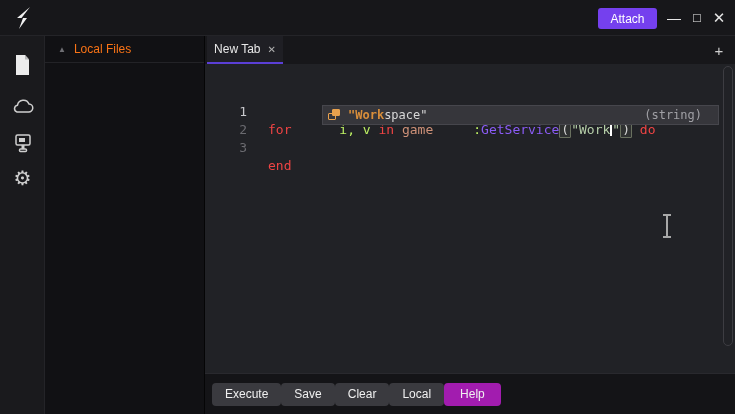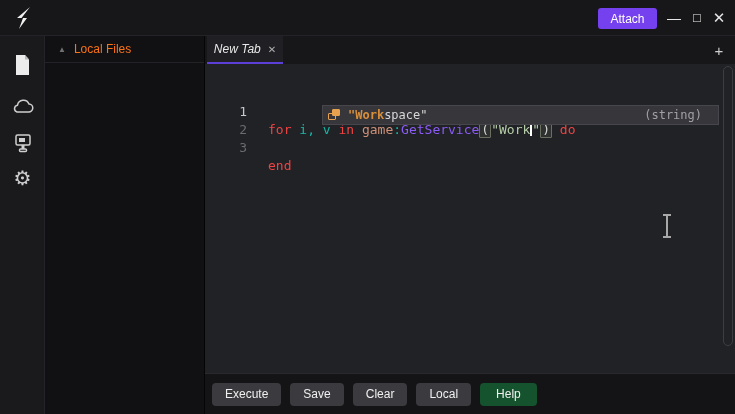--- a/index.html
+++ b/index.html
@@ -32,33 +32,33 @@
                      padding-left:13px; gap:8px; cursor:pointer; }
   .tri{ font-size:8px; color:#6f6f74; }
   .filepanel-title{ font-size:12px; color:#f97316; }
 
   
   .main{ position:absolute; left:205px; top:36px; right:0; bottom:0; }
   .tabbar{ position:absolute; left:0; top:0; right:0; height:28px; background:#17171a; }
   .tab{ position:absolute; left:2px; top:0; width:76px; height:28px; background:#1f1f24;
         border-bottom:2px solid #5b3fd6; display:flex; align-items:center; justify-content:center;
         gap:7px; cursor:pointer; }
-  .tab-label{ font-size:12px; font-style:italic; color:#e8e8e8; }
+  .tab-label{ font-size:12px; color:#e8e8e8; }
   .tab-close{ font-size:10px; color:#b0b0b0; cursor:pointer; }
   .tab-plus{ position:absolute; right:6px; top:0; width:20px; height:28px; color:#cfcfcf; font-size:15px;
              display:flex; align-items:center; justify-content:center; cursor:pointer; }
 
   .editor{ position:absolute; left:0; top:28px; right:0; bottom:41px; background:#212226; overflow:hidden; }
   .code-row{ position:absolute; left:0; right:0; height:18px; font-family:"DejaVu Sans Mono",monospace;
              font-size:13px; line-height:18px; white-space:pre; }
   .row1{ top:21px; } .row2{ top:39px; } .row3{ top:57px; }
   .ln{ position:absolute; left:0; width:42px; text-align:right; color:#6b6b70; }
   .ln-active{ color:#c8c8cc; }
   .code{ position:absolute; left:63px; }
-  .tok-kw{ color:#ef4444; } .tok-plain{ color:#14b8a6; } .tok-obj{ color:#ce9178; }
+  .tok-kw{ color:#ef4444; } .tok-plain{ color:#bef264;margin-left:40px; } .tok-obj{ color:#ce9178; }
   .tok-method{ color:#8b5cf6; } .tok-str{ color:#b5cea8; }
   .tok-brk{ color:#d4d4d4; background:rgba(110,120,100,0.18); border:1px solid #69705f;
             border-radius:1px; padding:0 1px; }
   .caret{ display:inline-block; width:0; height:13px; border-left:2px solid #fff;
           vertical-align:-2px; }
 
   
   .popup{ position:absolute; left:117px; top:41px; width:397px; height:20px; background:#36363b;
           border:1px solid #46464c; display:flex; align-items:center;
           font-family:"DejaVu Sans Mono",monospace; font-size:12px; cursor:pointer; }
@@ -75,24 +75,24 @@
               border:1px solid #3d3d42; border-radius:5px; cursor:pointer; }
 
   
   .ibeam{ position:absolute; left:457px; top:150px; width:10px; height:24px; }
   .ibeam .bar{ position:absolute; left:4px; top:2px; width:2px; height:20px; background:#a8a8a8; }
   .ibeam .cap{ position:absolute; left:1px; width:8px; height:2px; background:#a8a8a8; }
   .cap-t{ top:0; } .cap-b{ bottom:0; }
 
   
   .bottombar{ position:absolute; left:0; right:0; bottom:0; height:41px; background:#141417;
-              border-top:1px solid #29292e; display:flex; align-items:center; gap:9px; padding-left:7px; }
+              border-top:1px solid #29292e; display:flex; align-items:center; padding-left:7px; }
   .act-btn{ height:23px; padding:0 13px; background:#3a3a3f; border:none; border-radius:4px;
             color:#f0f0f0; font-size:12px; font-family:"Liberation Sans",sans-serif; cursor:pointer; }
-  .act-accent{ background:#14532d; padding:0 16px; }
+  .act-accent{ background:#a21caf; padding:0 16px; }
 
   .icon-stroke{ stroke:#cfcfcf; fill:none; stroke-width:1.5; }
 </style>
 </head>
 <body>
 
 <div class="window">
 
   <div class="titlebar">
     <svg class="logo" viewBox="0 0 26 26">

